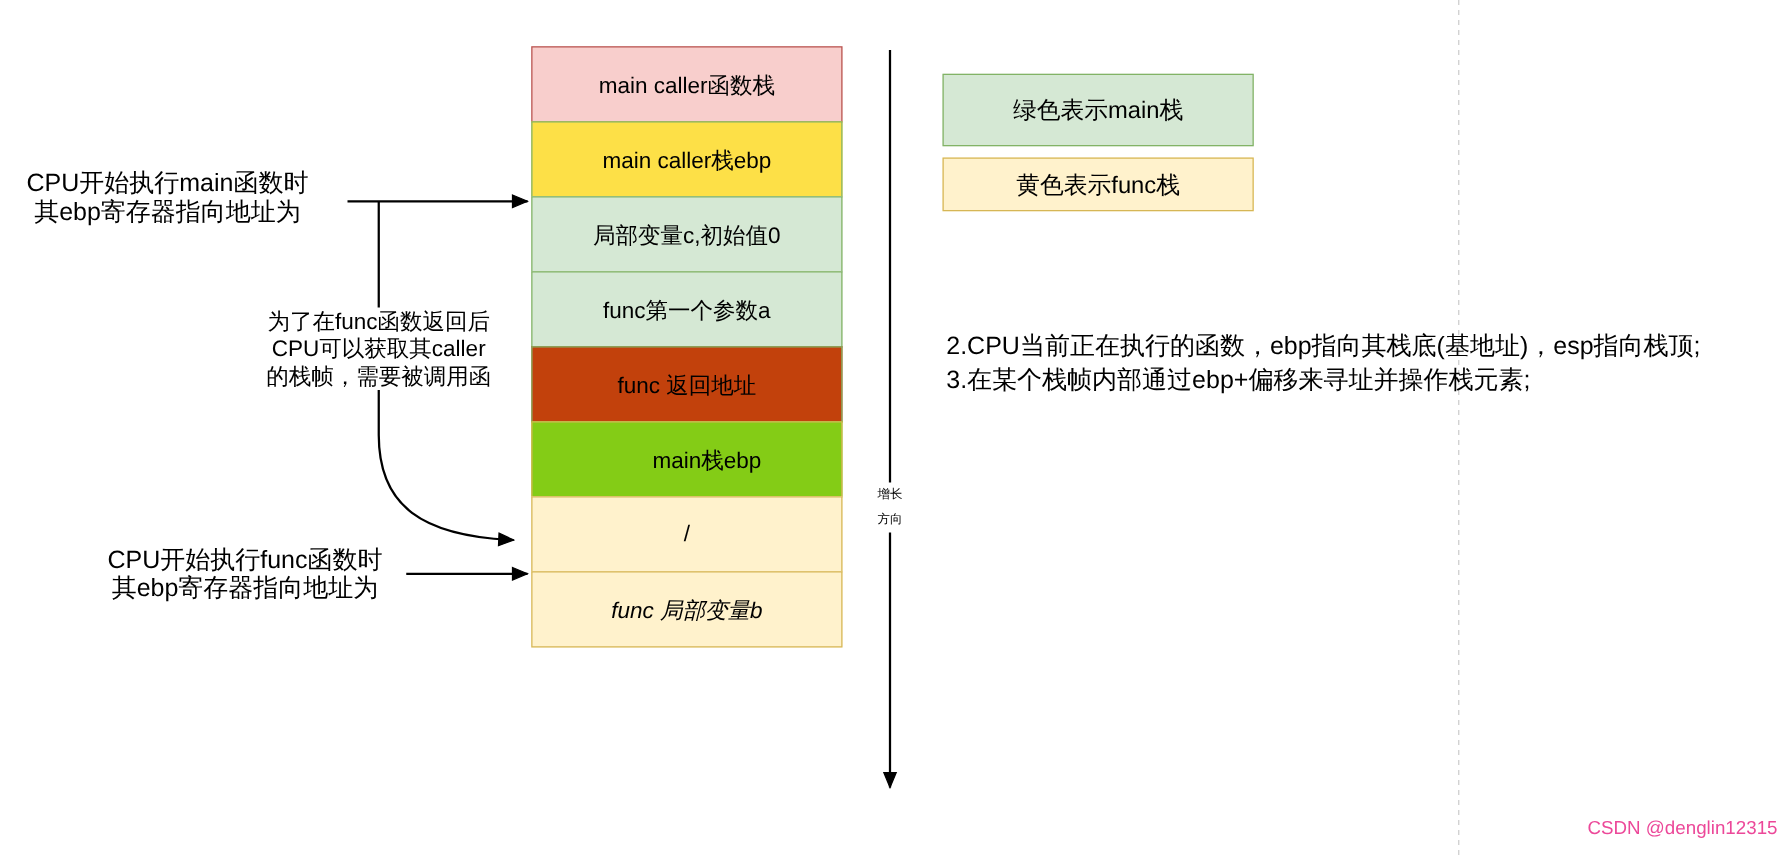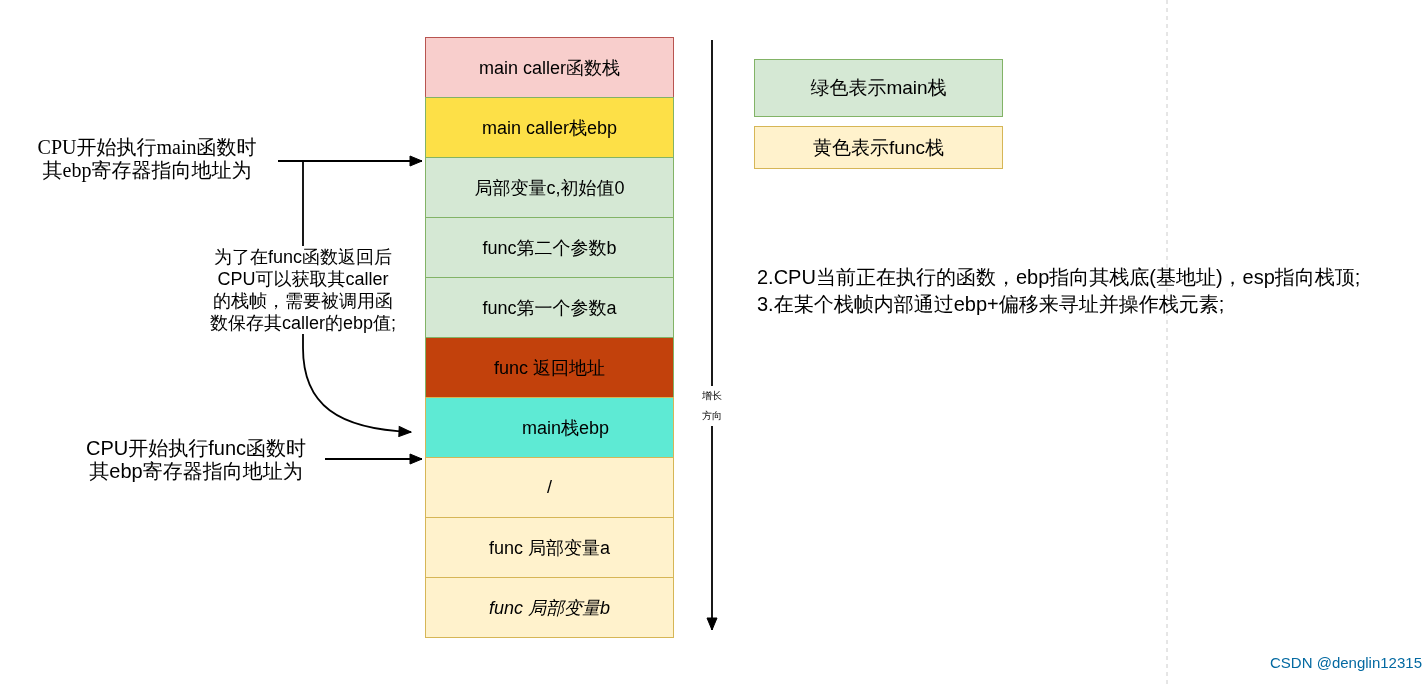--- a/index.html
+++ b/index.html
@@ -13,21 +13,21 @@
   .stack { position:absolute; left:425px; top:37px; width:249px; }
   .cell {
     height:61px; margin-top:-1px; box-sizing:border-box;
     border:1px solid #999; display:flex; align-items:center; justify-content:center;
     font-size:18px; text-align:center;
   }
   .cell:first-child { margin-top:0; }
 
   .ann { position:absolute; text-align:center; }
   .ann-large { font-size:20px; line-height:23px; }
-  #ann-main-ebp  { left:16px;   top:136px; width:262px;font-family:Liberation Serif, serif; }
+  #ann-main-ebp  { left:3px;   top:136px; width:262px; }
   #ann-saved-ebp { left:197px; top:246px; width:212px; font-size:18px; line-height:22px; background:#ffffff; }
   #ann-func-ebp  { left:36px;  top:437px; width:320px; }
 
   .legend-box {
     position:absolute; left:754px; width:249px; box-sizing:border-box;
     border:1px solid #999; display:flex; align-items:center; justify-content:center;
     font-size:19px;
   }
   #legend-green  { top:39px;  height:58px; }
   #legend-yellow { top:126px; height:43px; }
@@ -65,39 +65,36 @@
 
     <path d="M712,40 L712,630" fill="none" stroke-width="1.8" marker-end="url(#ah)" style="stroke: rgb(0, 0, 0);"></path>
 
     <path d="M1167,0 L1167,685" fill="none" stroke-width="1" stroke-dasharray="4,4" style="stroke: rgb(204, 204, 204);"></path>
   </svg>
 
   <div class="stack">
       <div class="cell" style="background-color: rgb(248, 206, 204); border-color: rgb(184, 84, 80);">main caller函数栈</div>
       <div class="cell" style="background-color: #fde047; border-color: rgb(130, 179, 102);">main caller栈ebp</div>
       <div class="cell" style="background-color: rgb(213, 232, 212); border-color: rgb(130, 179, 102);">局部变量c,初始值0</div>
-      <div class="cell" style="background-color: rgb(213, 232, 212); border-color: rgb(130, 179, 102);">func第二个参数b</div>
       <div class="cell" style="background-color: rgb(213, 232, 212); border-color: rgb(130, 179, 102);">func第一个参数a</div>
       <div class="cell" style="background-color: #c2410c; border-color: rgb(130, 179, 102);">func 返回地址</div>
-      <div class="cell" style="background-color: #5eead4; border-color: rgb(214, 182, 86); padding-left: 32px;">main栈ebp</div>
+      <div class="cell" style="background-color: #84cc16; border-color: rgb(214, 182, 86); padding-left: 32px;">main栈ebp</div>
       <div class="cell" style="background-color: rgb(255, 242, 204); border-color: rgb(214, 182, 86);">/</div>
-      <div class="cell" style="background-color: rgb(255, 242, 204); border-color: rgb(214, 182, 86);">func 局部变量a</div>
       <div class="cell" style="background-color: rgb(255, 242, 204); border-color: rgb(214, 182, 86); font-style: italic;">func 局部变量b</div>
     </div>
 
   <div class="ann ann-large" id="ann-main-ebp">
     <div>CPU开始执行main函数时</div>
     <div>其ebp寄存器指向地址为</div>
   </div>
 
   <div class="ann" id="ann-saved-ebp">
     <div>为了在func函数返回后</div>
     <div>CPU可以获取其caller</div>
     <div>的栈帧，需要被调用函</div>
-    <div>数保存其caller的ebp值;</div>
   </div>
 
   <div class="ann ann-large" id="ann-func-ebp">
     <div>CPU开始执行func函数时</div>
     <div>其ebp寄存器指向地址为</div>
   </div>
 
   <div class="growth-label">
     <div>增长</div>
     <div>方向</div>
@@ -108,15 +105,15 @@
   </div>
   <div class="legend-box" id="legend-yellow" style="background-color: rgb(255, 242, 204); border-color: rgb(214, 182, 86);">
     <span>黄色表示func栈</span>
   </div>
 
   <div class="notes">
     <div>2.CPU当前正在执行的函数，ebp指向其栈底(基地址)，esp指向栈顶;</div>
     <div>3.在某个栈帧内部通过ebp+偏移来寻址并操作栈元素;</div>
   </div>
 
-  <div class="watermark" style="color: #0369a1;">CSDN @denglin12315</div>
+  <div class="watermark" style="color: #ec4899;">CSDN @denglin12315</div>
 
 </div>
 
 </body></html>

